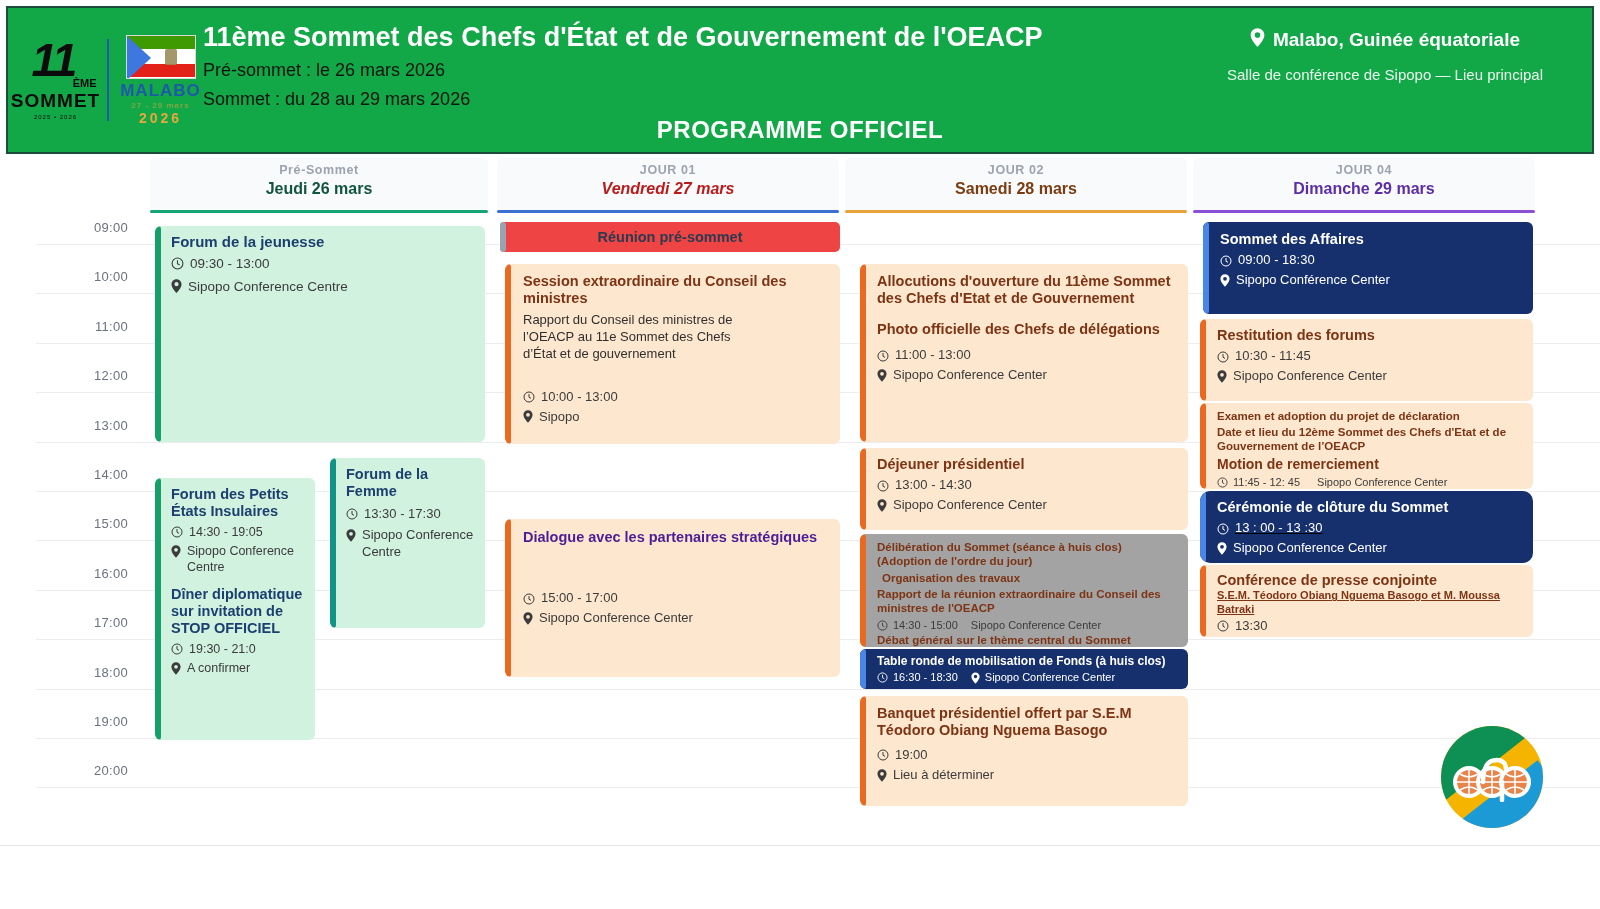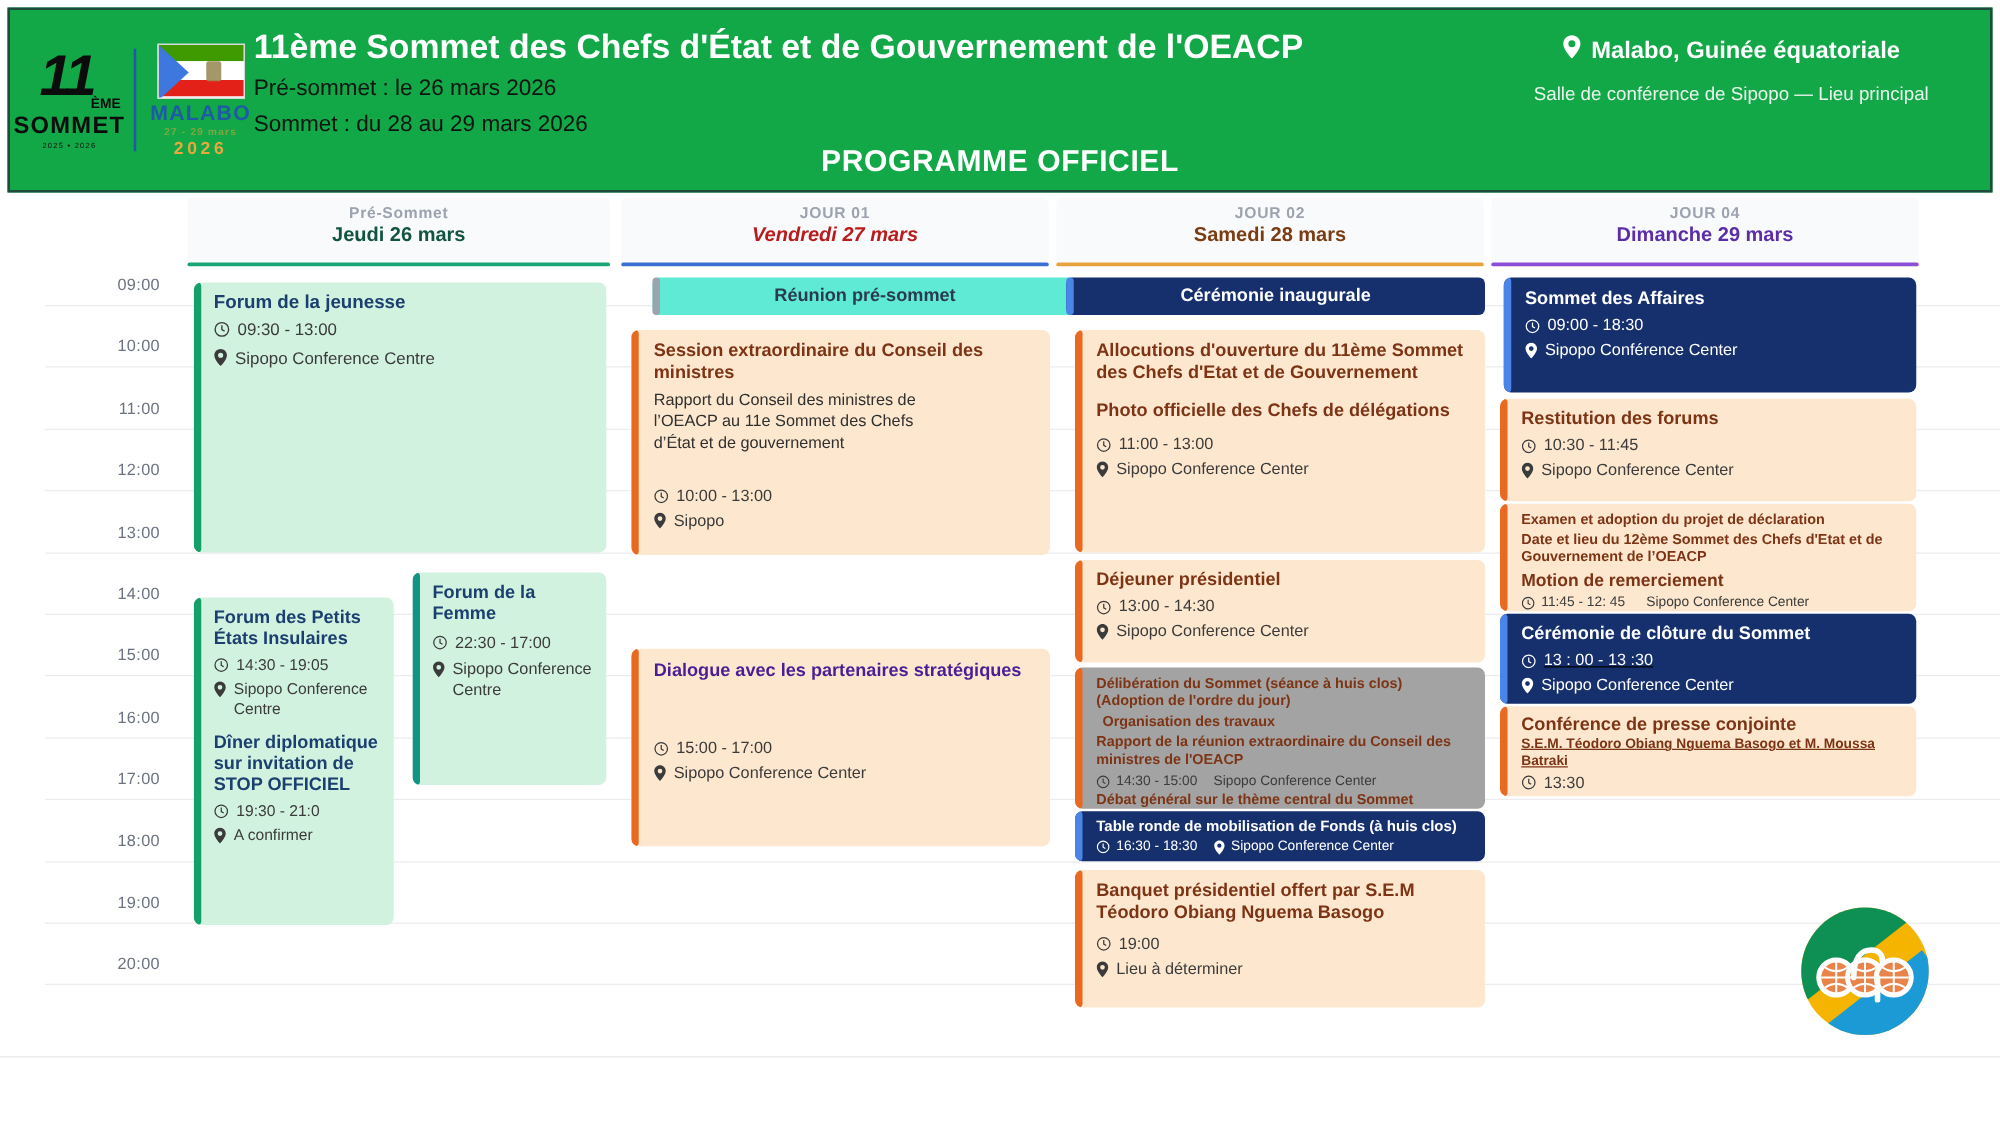--- a/index.html
+++ b/index.html
@@ -268,32 +268,32 @@
 
     <div class="ev" style="left:330px; top:302px; width:155px; height:170px; background:#d2f2e0;">
       <div class="bar" style="background:#0f9487;"></div>
       <div class="body" style="padding:8px 8px 6px 16px;">
         <div class="t" style="font-size:14.5px; color:#1b3f6e;">Forum de la Femme</div>
         <div class="meta" style="margin-top:5px;">
           <svg width="12" height="12" viewBox="0 0 24 24">
               <circle cx="12" cy="12" r="10" fill="none" stroke="#3b3b3b" stroke-width="2"></circle>
               <path d="M12 6v6.5l4 2.2" fill="none" stroke="#3b3b3b" stroke-width="2"></path>
             </svg>
-          <span class="metatxt" style="font-size:13px;color:#3b3b3b;">22:30 - 17:00</span>
+          <span class="metatxt" style="font-size:13px;color:#3b3b3b;">13:30 - 17:30</span>
         </div>
         <div class="meta" style="margin-top:4px; align-items:flex-start;">
           <svg width="10" height="13" viewBox="0 0 24 30" style="margin-top:2px;">
               <path d="M12 0C5.9 0 1 4.9 1 11c0 8.2 11 19 11 19s11-10.8 11-19C23 4.9 18.1 0 12 0zm0 15.5A4.5 4.5 0 1 1 12 6.5a4.5 4.5 0 0 1 0 9z" fill="#3b3b3b"></path>
             </svg>
           <span class="metatxt" style="font-size:13px;color:#3b3b3b;">Sipopo Conference Centre</span>
         </div>
       </div>
     </div>
 
-    <div class="pill" style="left:500px; top:66px; width:340px; height:30px; background:#5eead4;margin-left:22px;">
+    <div class="pill" style="left:500px; top:66px; width:340px; height:30px; background:#ef4444;">
       <div class="lbar" style="background:#9aa3b0;"></div>
       <span style="font-size:14.5px; color:#2b3a4f;">Réunion pré-sommet</span>
     </div>
 
     <div class="ev" style="left:505px; top:108px; width:335px; height:180px; background:#fde8cf;">
       <div class="bar" style="background:#e8691f;"></div>
       <div class="body" style="padding:9px 10px 6px 18px;">
         <div class="t" style="font-size:14.5px; color:#7d3414;">Session extraordinaire du Conseil des ministres</div>
         <div class="desc" style="font-size:13px; color:#2f2f2f; margin-top:3px; max-width:210px;">Rapport du Conseil des ministres de l’OEACP au 11e Sommet des Chefs d’État et de gouvernement</div>
         <div class="meta" style="margin-top:26px;">
@@ -325,24 +325,20 @@
         </div>
         <div class="meta" style="margin-top:3px;">
           <svg width="10" height="13" viewBox="0 0 24 30">
               <path d="M12 0C5.9 0 1 4.9 1 11c0 8.2 11 19 11 19s11-10.8 11-19C23 4.9 18.1 0 12 0zm0 15.5A4.5 4.5 0 1 1 12 6.5a4.5 4.5 0 0 1 0 9z" fill="#3b3b3b"></path>
             </svg>
           <span class="metatxt" style="font-size:13px;color:#3b3b3b;">Sipopo Conference Center</span>
         </div>
       </div>
     </div>
 
-    <div class="pill" style="left:853px; top:66px; width:335px; height:30px; background:#16306e;">
-      <div class="lbar" style="background:#4a85e8;"></div>
-      <span style="font-size:14.5px; color:#ffffff;">Cérémonie inaugurale</span>
-    </div>
 
     <div class="ev" style="left:860px; top:108px; width:328px; height:178px; background:#fde8cf;">
       <div class="bar" style="background:#e8691f;"></div>
       <div class="body" style="padding:9px 10px 6px 17px;">
         <div class="t" style="font-size:14.5px; color:#7d3414;">Allocutions d'ouverture du 11ème Sommet des Chefs d'Etat et de Gouvernement</div>
         <div class="t" style="font-size:14.5px; color:#7d3414; margin-top:13px;">Photo officielle des Chefs de délégations</div>
         <div class="meta" style="margin-top:9px;">
           <svg width="12" height="12" viewBox="0 0 24 24">
               <circle cx="12" cy="12" r="10" fill="none" stroke="#3b3b3b" stroke-width="2"></circle>
               <path d="M12 6v6.5l4 2.2" fill="none" stroke="#3b3b3b" stroke-width="2"></path>
@@ -485,21 +481,21 @@
           <svg width="11" height="11" viewBox="0 0 24 24">
               <circle cx="12" cy="12" r="10" fill="none" stroke="#3b3b3b" stroke-width="2"></circle>
               <path d="M12 6v6.5l4 2.2" fill="none" stroke="#3b3b3b" stroke-width="2"></path>
             </svg>
           <span class="metatxt" style="font-size:11px;color:#3b3b3b;">11:45 - 12: 45</span>
           <span class="metatxt" style="font-size:11px;color:#3b3b3b; margin-left:12px;">Sipopo Conference Center</span>
         </div>
       </div>
     </div>
 
-    <div class="ev" style="left:1200px; top:335px; width:333px; height:72px; background:#16306e;">
+    <div class="ev" style="left:1200px; top:335px; width:333px; height:72px; background:#16306e;border-radius:10px;">
       <div class="bar" style="background:#4a85e8;"></div>
       <div class="body" style="padding:8px 10px 6px 17px;">
         <div class="t" style="font-size:14.5px; color:#ffffff;">Cérémonie de clôture du Sommet</div>
         <div class="meta" style="margin-top:4px;text-decoration:underline;">
           <svg width="12" height="12" viewBox="0 0 24 24">
               <circle cx="12" cy="12" r="10" fill="none" stroke="#ffffff" stroke-width="2"></circle>
               <path d="M12 6v6.5l4 2.2" fill="none" stroke="#ffffff" stroke-width="2"></path>
             </svg>
           <span class="metatxt" style="font-size:13px;color:#ffffff;">13 : 00 - 13 :30</span>
         </div>

